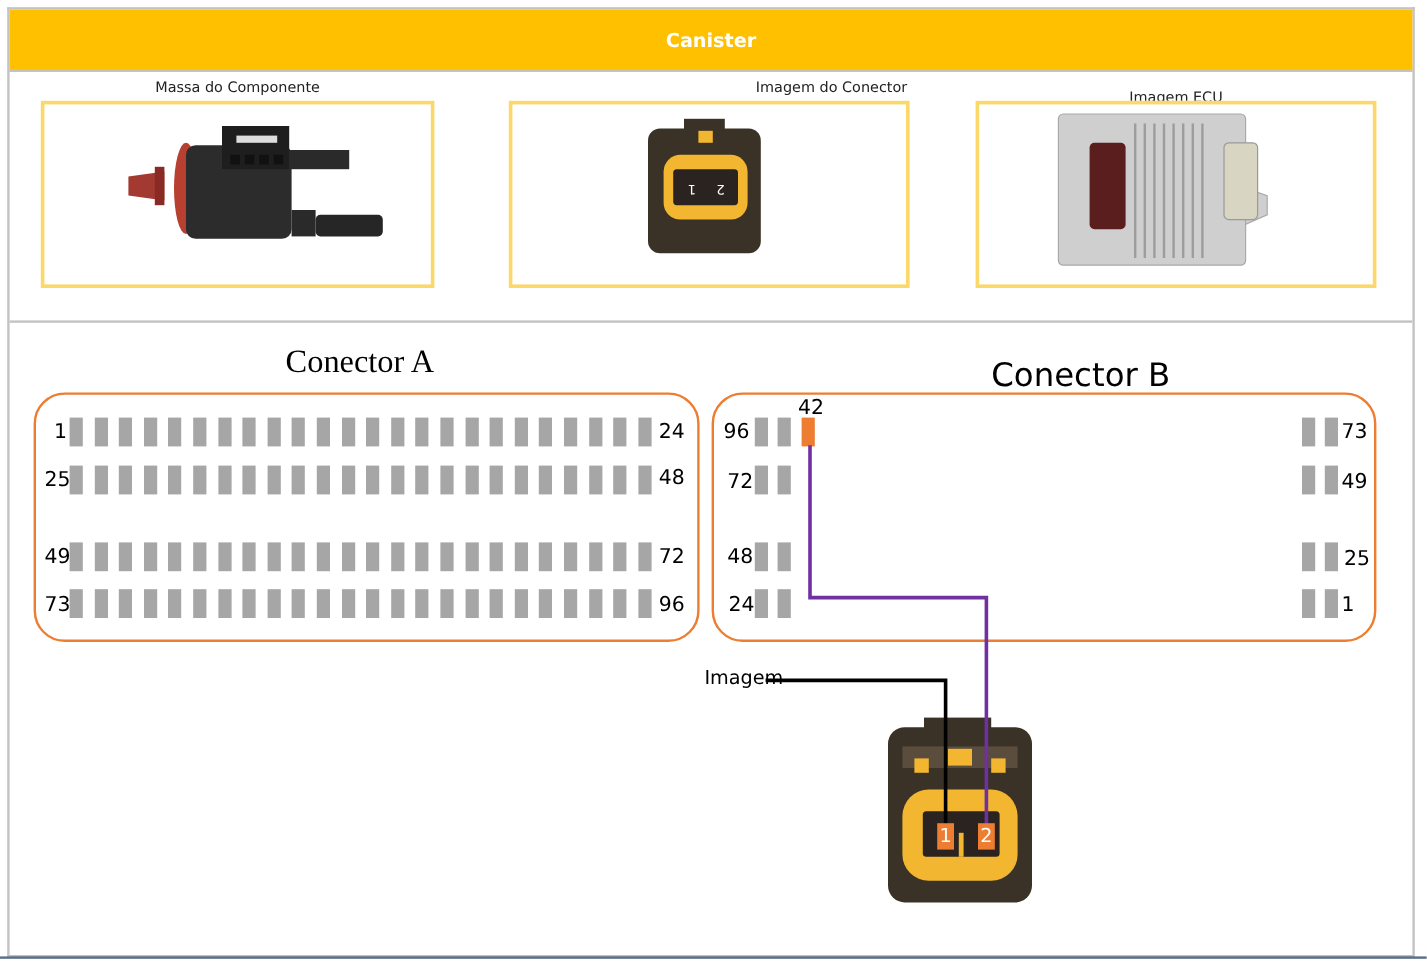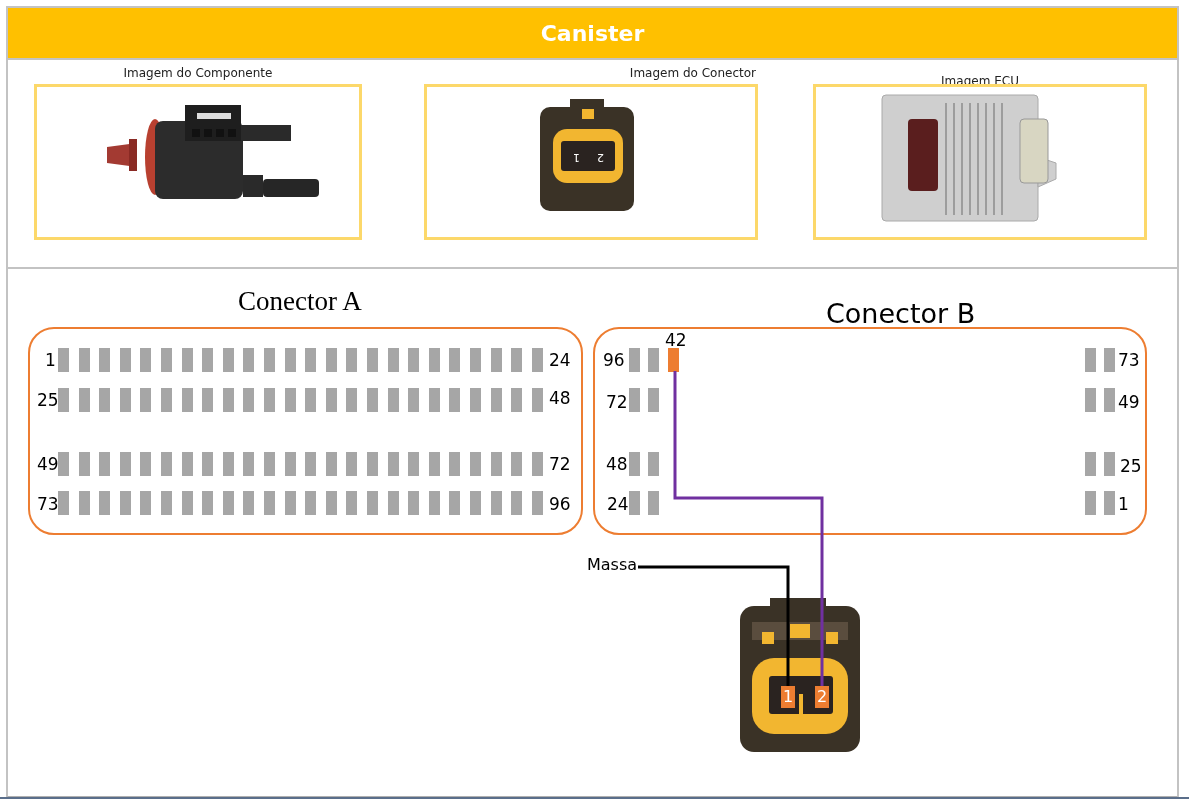--- a/index.html
+++ b/index.html
@@ -1,41 +1,41 @@
 <!DOCTYPE html>
 <html><head>
 <meta charset="utf-8">
 <style>
   html,body{margin:0;padding:0;background:#fff;}
   body{width:1189px;height:805px;position:relative;overflow:hidden;font-family:"Liberation Sans",sans-serif;}
   .frame{position:absolute;left:6px;top:6px;width:1173px;height:792px;border:2px solid #c3c3c3;border-bottom:2px solid #b0b0b0;box-sizing:border-box;}
   .bottom-line{position:absolute;left:0;top:797px;width:1189px;height:2px;background:#5a6e8a;}
   .header{position:absolute;left:8px;top:8px;width:1169px;height:52px;background:#ffc000;border-bottom:2px solid #c3c3c3;box-sizing:border-box;display:flex;align-items:center;justify-content:center;}
-  .header span{color:#fff;font-weight:bold;font-size:22px;font-family:"DejaVu Sans",sans-serif;}
+  .header span{color:#fff;font-weight:bold;font-size:16px;font-family:"DejaVu Sans",sans-serif;}
   .divider{position:absolute;left:8px;top:267px;width:1169px;height:2px;background:#c3c3c3;}
   .img-caption{position:absolute;font-size:12px;color:#222;font-family:"DejaVu Sans",sans-serif;text-align:center;}
   .img-box{position:absolute;border:3px solid #fcd86a;box-sizing:border-box;background:#fff;overflow:hidden;}
   .title{position:absolute;font-size:27px;color:#000;font-family:"DejaVu Sans",sans-serif;}
   .conn{position:absolute;border:2px solid #ed7d31;border-radius:26px;box-sizing:border-box;}
   .pin{position:absolute;width:11px;height:24px;background:#a6a6a6;}
   .pin.active{background:#ed7d31;}
   .plabel{position:absolute;font-size:17px;color:#000;font-family:"DejaVu Sans",sans-serif;line-height:20px;}
   svg{position:absolute;left:0;top:0;}
 </style>
 </head>
 <body>
 
 <div class="frame"></div>
 <div class="bottom-line"></div>
 
 <div class="header">
   <span>Canister</span>
 </div>
 
-<div class="img-caption" style="left:36px;top:66px;width:324px;">Imagem do Componente</div>
+<div class="img-caption" style="left:36px;top:66px;width:324px;">Massa do Componente</div>
 <div class="img-caption" style="left:426px;top:66px;width:330px;text-align:right;">Imagem do Conector</div>
 <div class="img-caption" style="left:815px;top:74px;width:330px;">Imagem ECU</div>
 
 <div class="img-box" style="left:34px;top:84px;width:328px;height:156px;">
   <svg width="328" height="156">
     <path d="M70 60 L100 56 L100 80 L70 76 Z" fill="#a33a32"></path>
     <rect x="92" y="52" width="8" height="32" fill="#8a2a24"></rect>
     <ellipse cx="118" cy="70" rx="10" ry="38" fill="#b84030"></ellipse>
     <rect x="118" y="34" width="88" height="78" rx="8" fill="#2c2c2c"></rect>
     <rect x="148" y="18" width="56" height="36" fill="#1e1e1e"></rect>
@@ -241,13 +241,13 @@
 </svg>
 
 <svg width="1189" height="805">
   <polyline points="675,371 675,498 822,498 822,688" fill="none" stroke="#7030a0" stroke-width="3"></polyline>
   <polyline points="638,567 788,567 788,688" fill="none" stroke="#000" stroke-width="3"></polyline>
 </svg>
 
 <div style="position:absolute;left:781px;top:686px;width:14px;height:22px;background:#ed7d31;color:#fff;font-size:16px;text-align:center;line-height:22px;font-family:'DejaVu Sans',sans-serif;">1</div>
 <div style="position:absolute;left:815px;top:686px;width:14px;height:22px;background:#ed7d31;color:#fff;font-size:16px;text-align:center;line-height:22px;font-family:'DejaVu Sans',sans-serif;">2</div>
 
-<div class="plabel" style="left:587px;top:555px;font-size:16px;">Massa</div>
+<div class="plabel" style="left:587px;top:555px;font-size:16px;">Imagem</div>
 
 </body></html>

